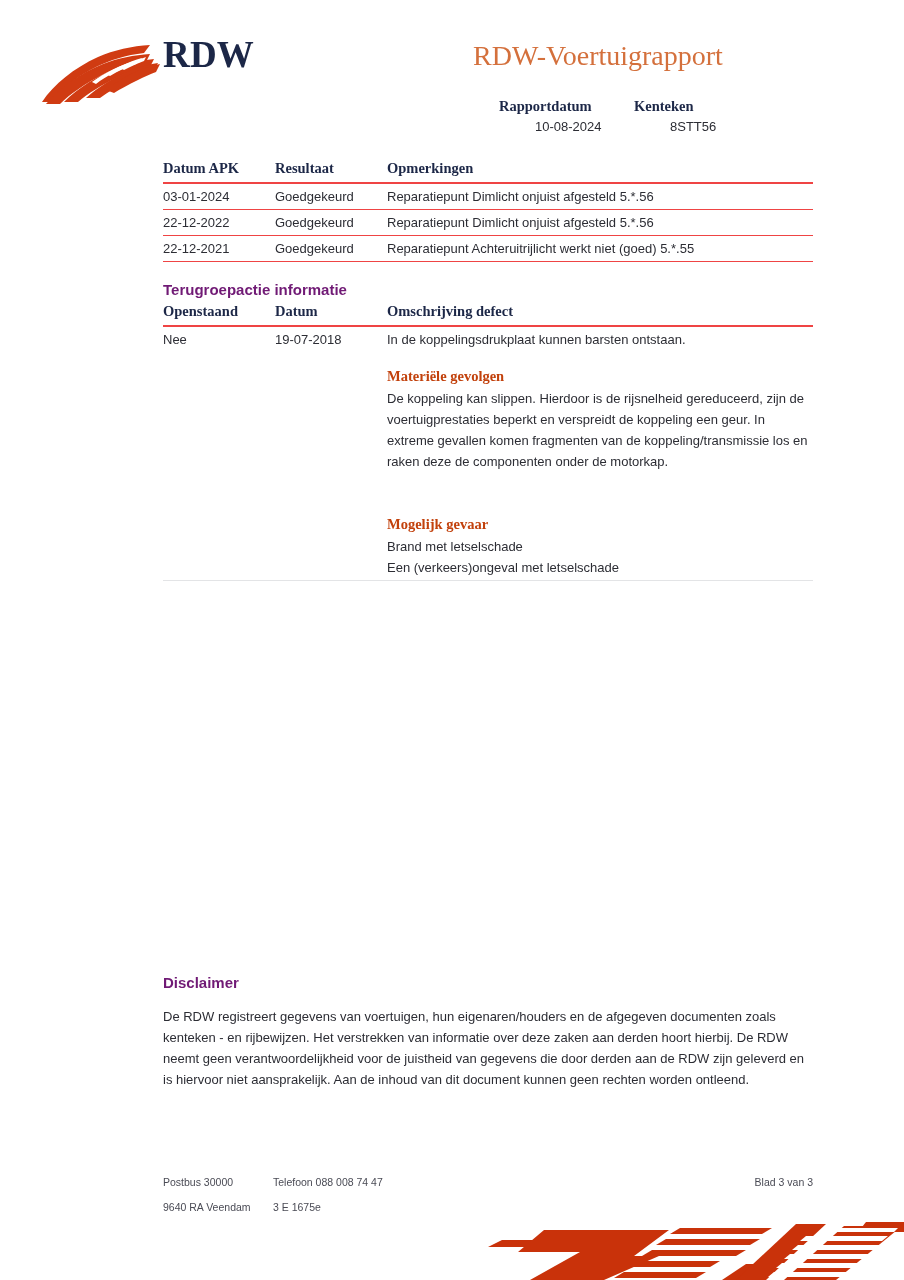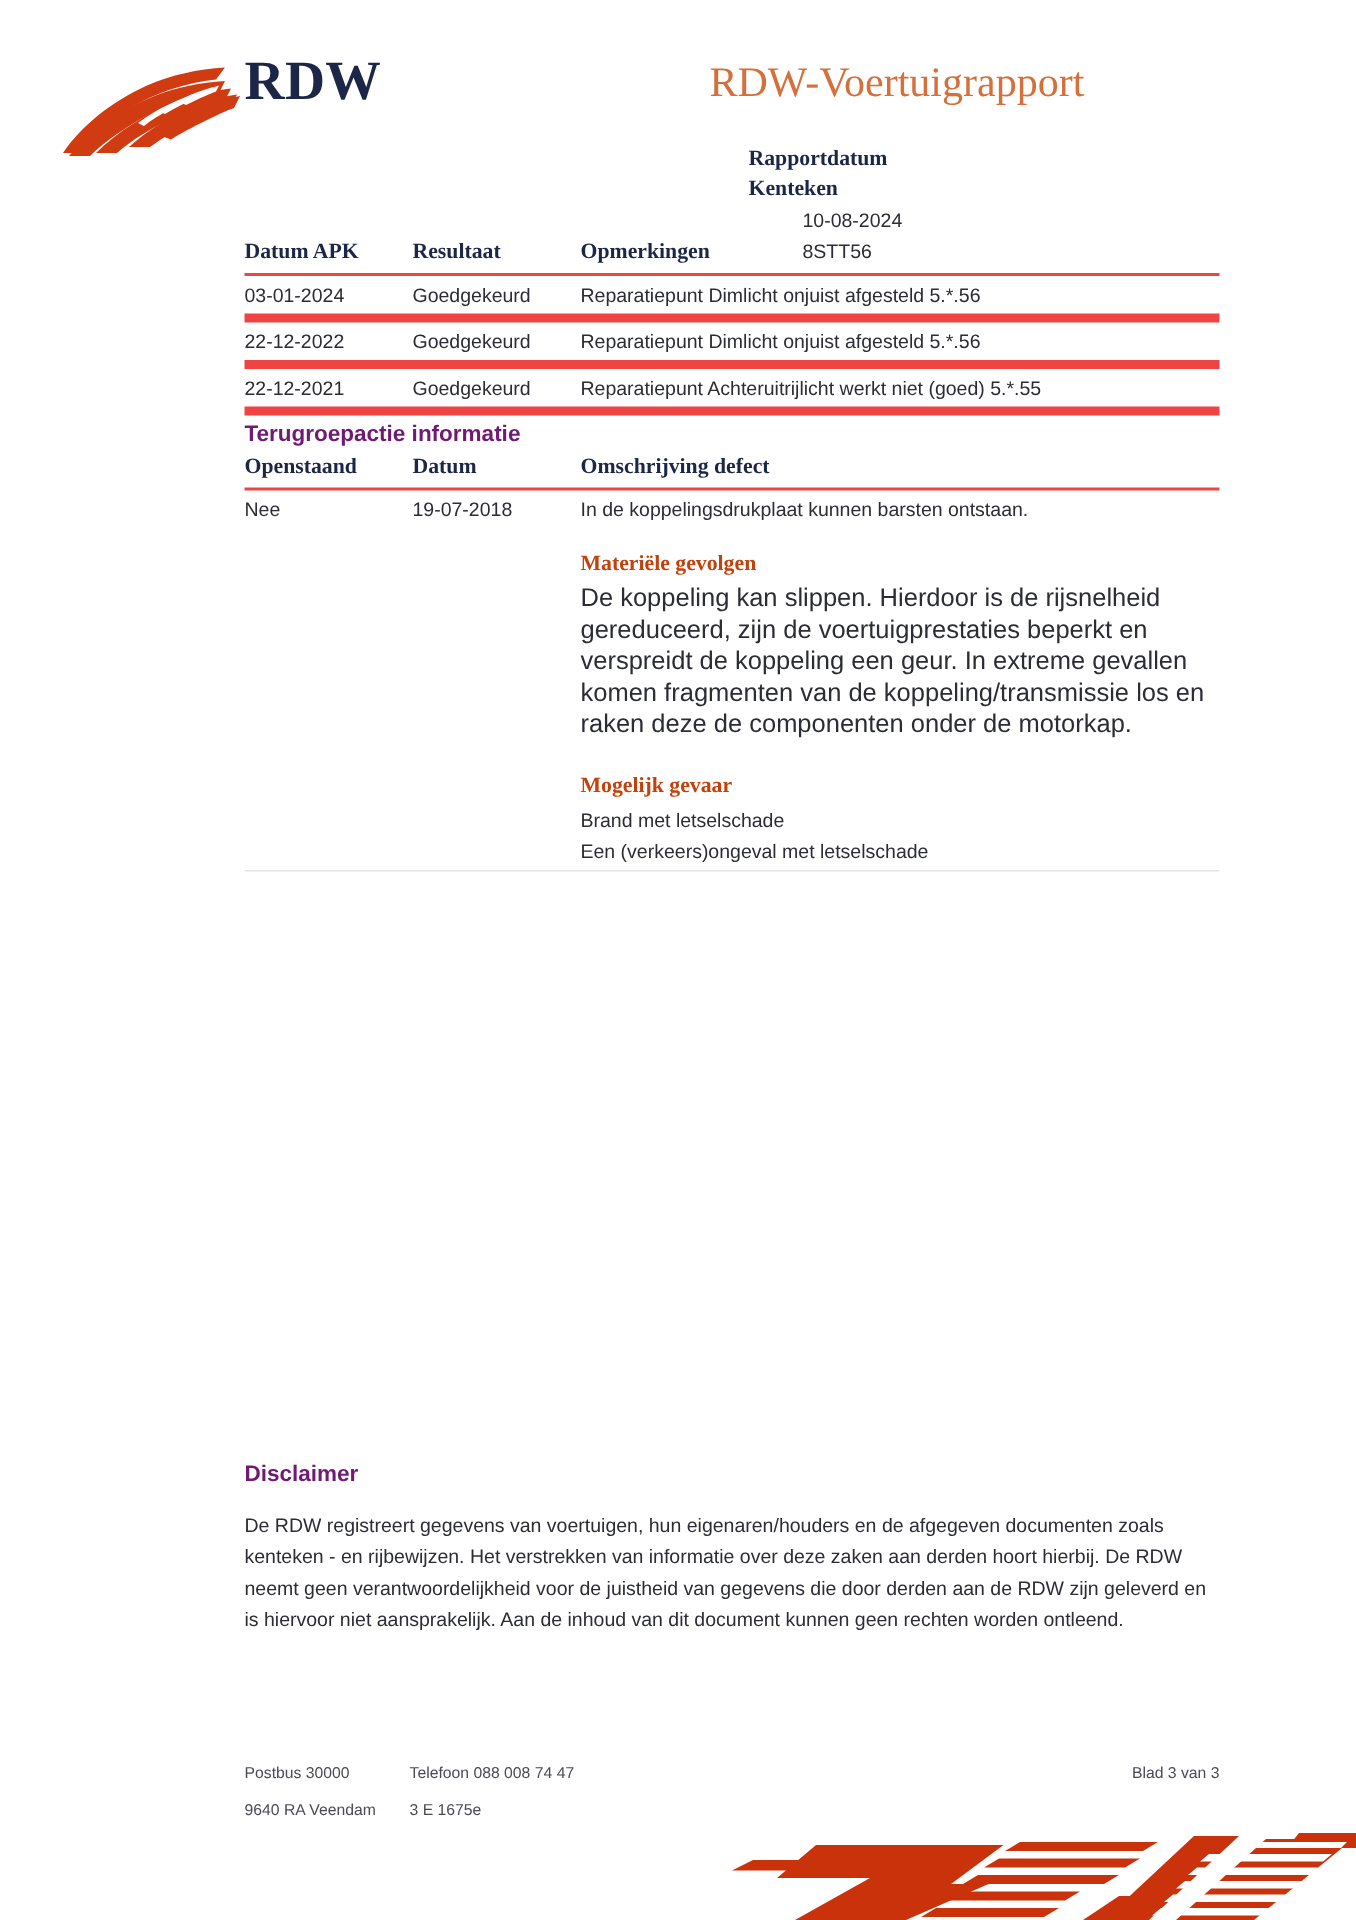--- a/index.html
+++ b/index.html
@@ -39,21 +39,21 @@
     position: absolute;
     left: 473px; top: 41px;
     font-family: "Liberation Serif", "DejaVu Serif", serif;
     font-size: 28px;
     color: #d4703c;
     line-height: 1.1;
     white-space: nowrap;
   }
 
   .meta { position: absolute; left: 499px; top: 96px; }
-  .meta-row { display: flex; flex-direction: column; }
+  .meta-row { display: flex; }
   .meta-col { width: 135px; }
   .meta-label {
     font-family: "Liberation Serif", "DejaVu Serif", serif;
     font-weight: 700;
     font-size: 14.5px;
     color: #1c2747;
     line-height: 20px;
   }
   .meta-value {
     font-size: 13px;
@@ -75,21 +75,21 @@
     font-size: 14.5px;
     color: #1c2747;
     padding-bottom: 5px;
     border-bottom: 2px solid #ef4444;
   }
   .tbl-row {
     display: flex;
     font-size: 13px;
     color: #2c2d34;
     padding: 4px 0 4px 0;
-    border-bottom: 6px solid #ef4444;
+    border-bottom: 1px solid #ef4444;
     line-height: 17px;
   }
   .c1 { width: 112px; flex: 0 0 112px; }
   .c2 { width: 112px; flex: 0 0 112px; }
   .c3 { flex: 1 1 auto; }
 
   
   .sec-head {
     font-family: Liberation Sans, sans-serif;
     font-weight: 700;
@@ -106,21 +106,21 @@
   }
   .sub-head {
     font-family: "Liberation Serif", "DejaVu Serif", serif;
     font-weight: 700;
     font-size: 14.5px;
     color: #c2410c;
     line-height: 20px;
     margin-bottom: 2px;
   }
   .para {
-    font-size: 17px;
+    font-size: 13px;
     color: #2c2d34;
     line-height: 21px;
     margin: 0;
   }
   .line { font-size: 13px; color: #2c2d34; line-height: 21px; }
 
   .hr-light {
     position: absolute;
     left: 163px;
     width: 650px;

